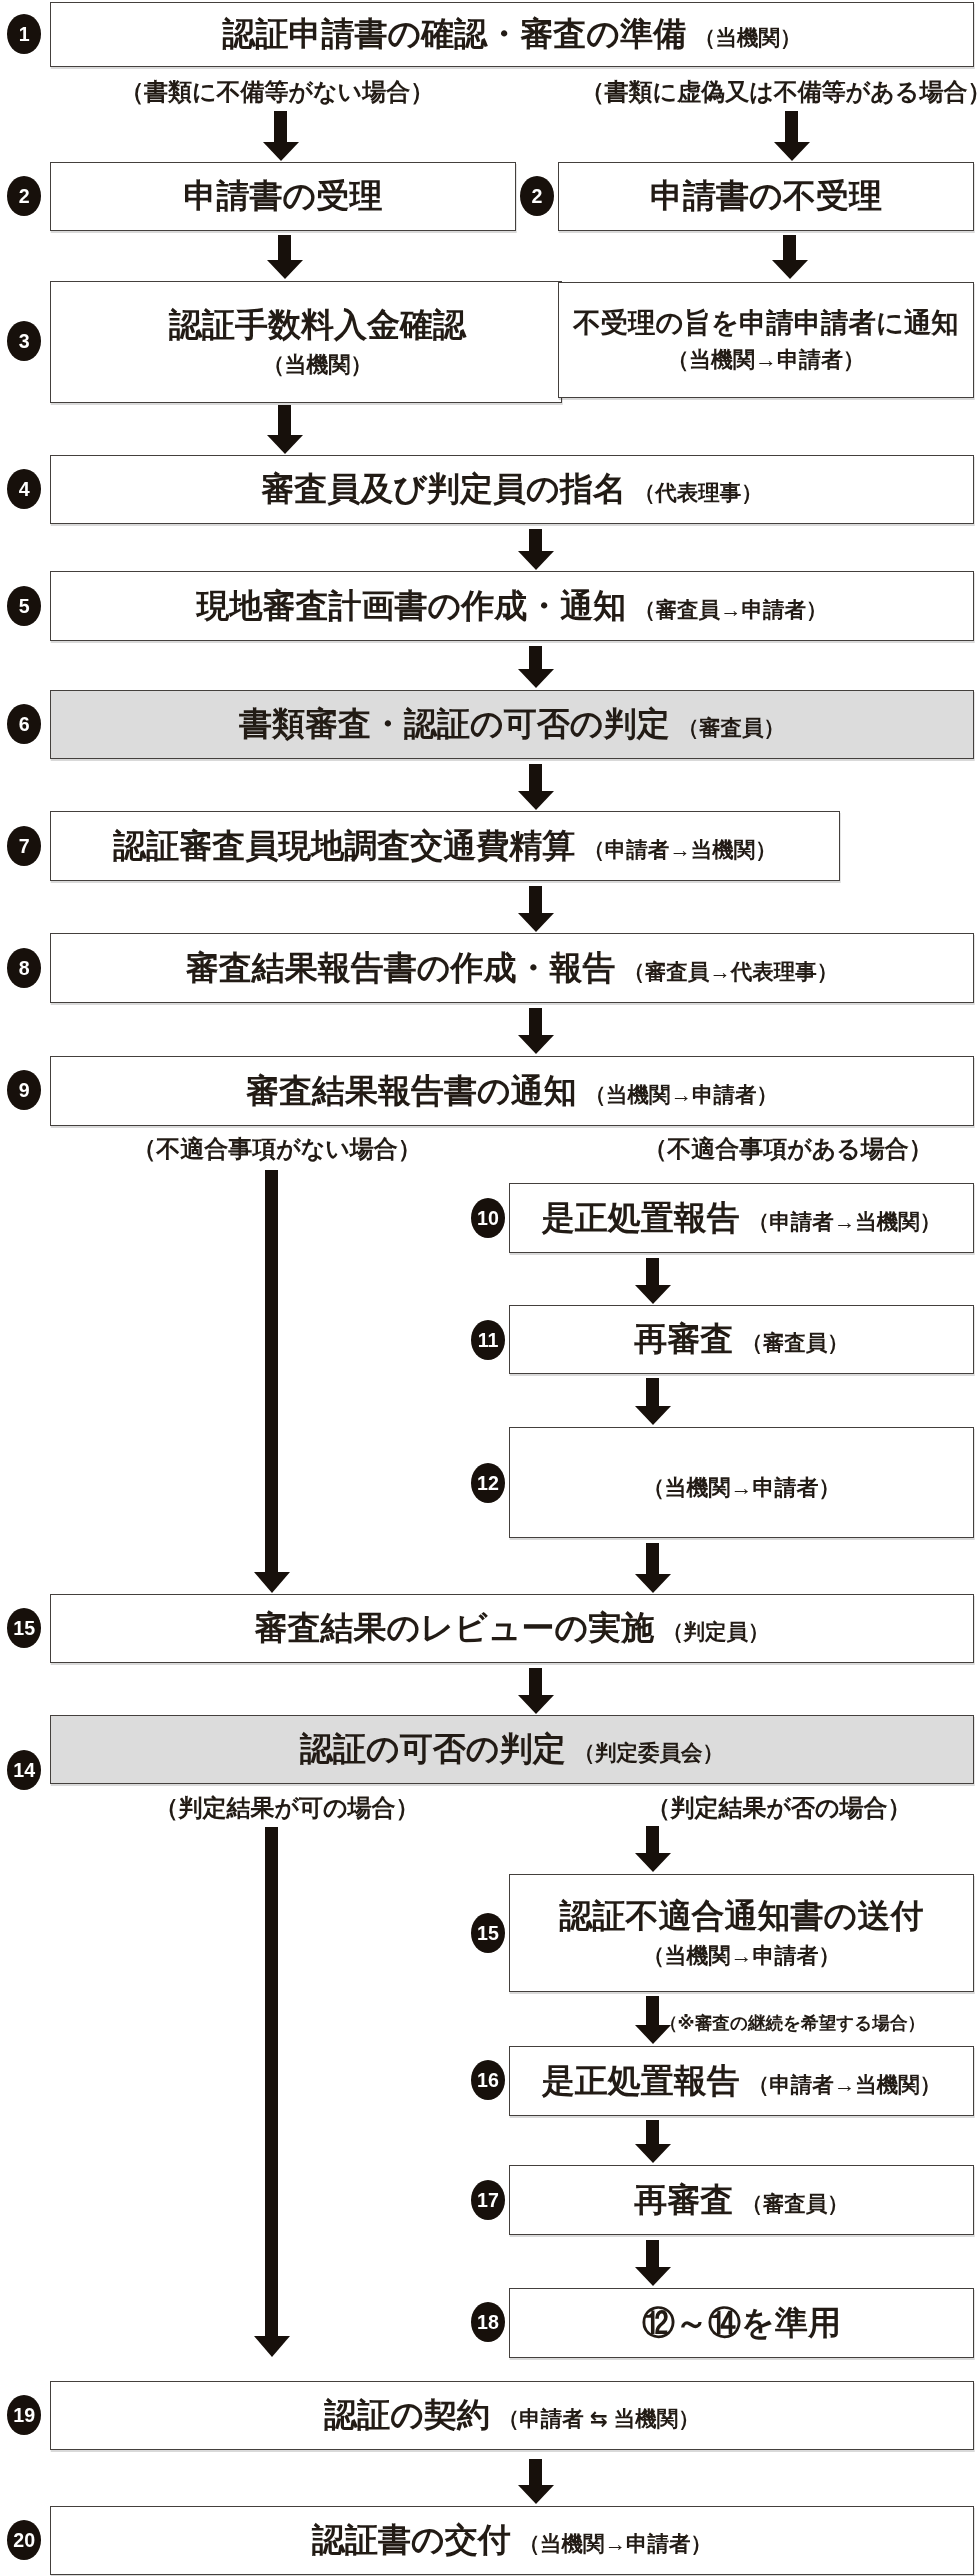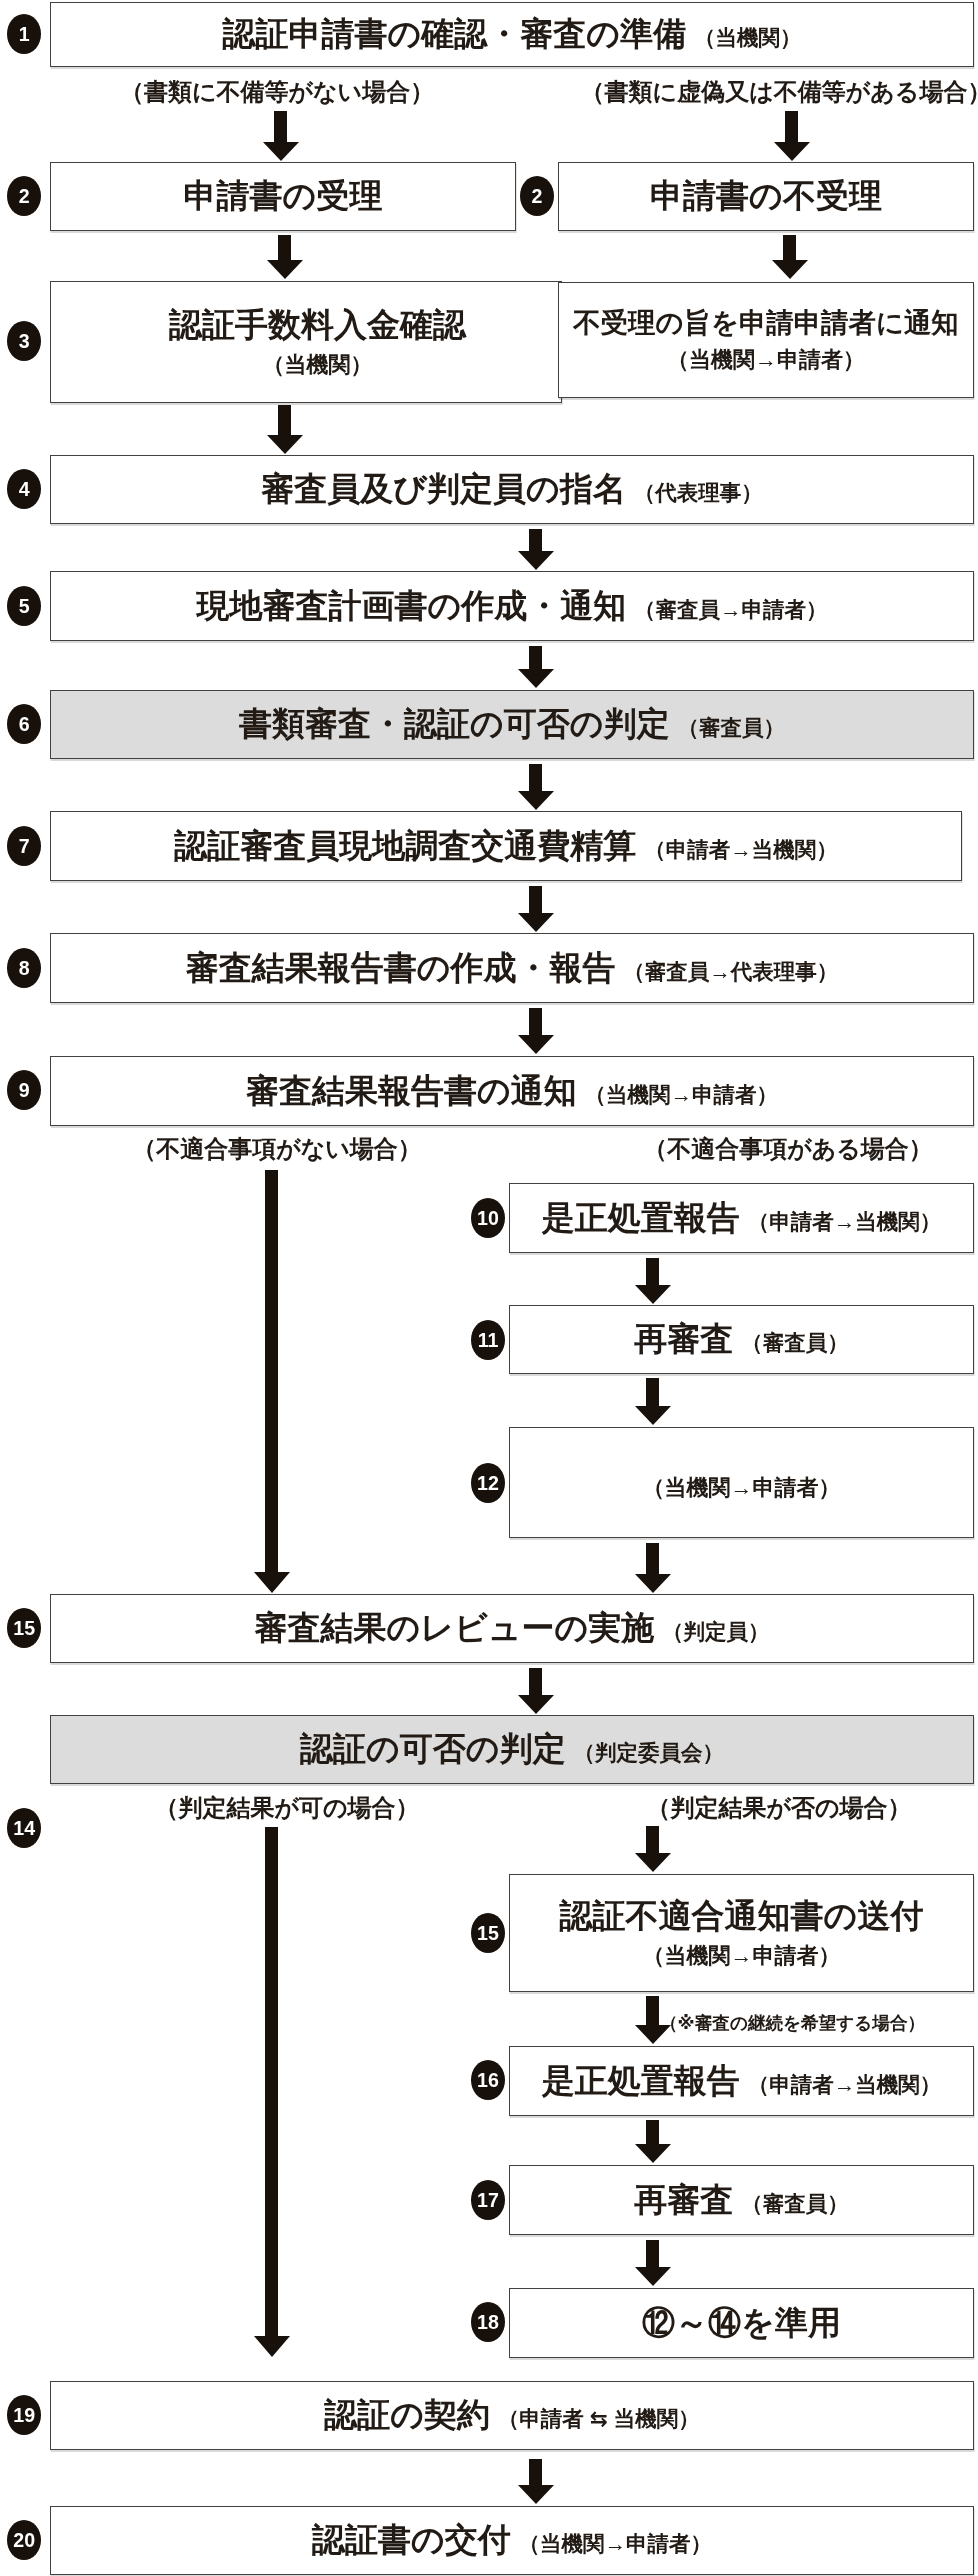--- a/index.html
+++ b/index.html
@@ -67,21 +67,21 @@
     </div>
   <div class="num" style="left:471px;top:1320px;">
       <span>11</span>
     </div>
   <div class="num" style="left:471px;top:1463px;">
       <span>12</span>
     </div>
   <div class="num" style="left:7.2px;top:1608px;">
       <span>15</span>
     </div>
-  <div class="num" style="left:7.2px;top:1808px;">
+  <div class="num" style="left:7.2px;top:1750px;">
       <span>14</span>
     </div>
   <div class="num" style="left:471px;top:1913px;">
       <span>15</span>
     </div>
   <div class="num" style="left:471px;top:2060px;">
       <span>16</span>
     </div>
   <div class="num" style="left:471px;top:2180px;">
       <span>17</span>
@@ -121,21 +121,21 @@
   </div>
 
   <div class="bx" style="left:50px;top:571px;width:924px;height:70px;">
     <div class="line"><span class="main">現地審査計画書の作成・通知</span><span class="suf">（審査員→申請者）</span></div>
   </div>
 
   <div class="bx gray" style="left:50px;top:690px;width:924px;height:69px;">
     <div class="line"><span class="main">書類審査・認証の可否の判定</span><span class="suf">（審査員）</span></div>
   </div>
 
-  <div class="bx" style="left:50px;top:811px;width:912px;height:70px;">
+  <div class="bx" style="left:50px;top:811px;width:790px;height:70px;">
     <div class="line"><span class="main">認証審査員現地調査交通費精算</span><span class="suf">（申請者→当機関）</span></div>
   </div>
 
   <div class="bx" style="left:50px;top:933px;width:924px;height:70px;">
     <div class="line"><span class="main">審査結果報告書の作成・報告</span><span class="suf">（審査員→代表理事）</span></div>
   </div>
 
   <div class="bx" style="left:50px;top:1056px;width:924px;height:70px;">
     <div class="line"><span class="main">審査結果報告書の通知</span><span class="suf">（当機関→申請者）</span></div>
   </div>

